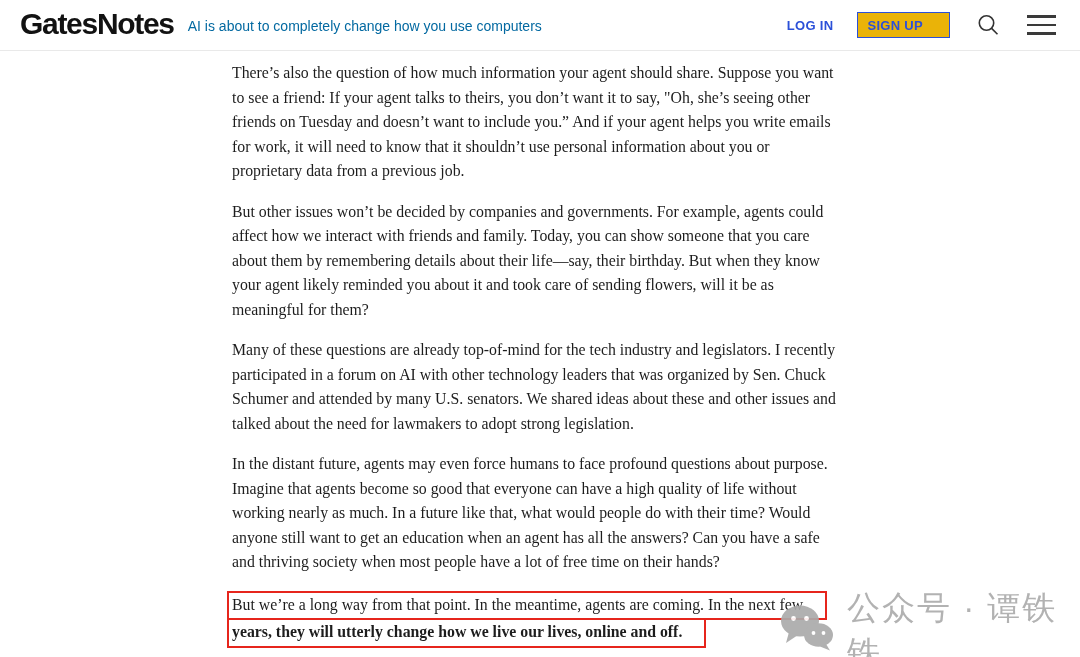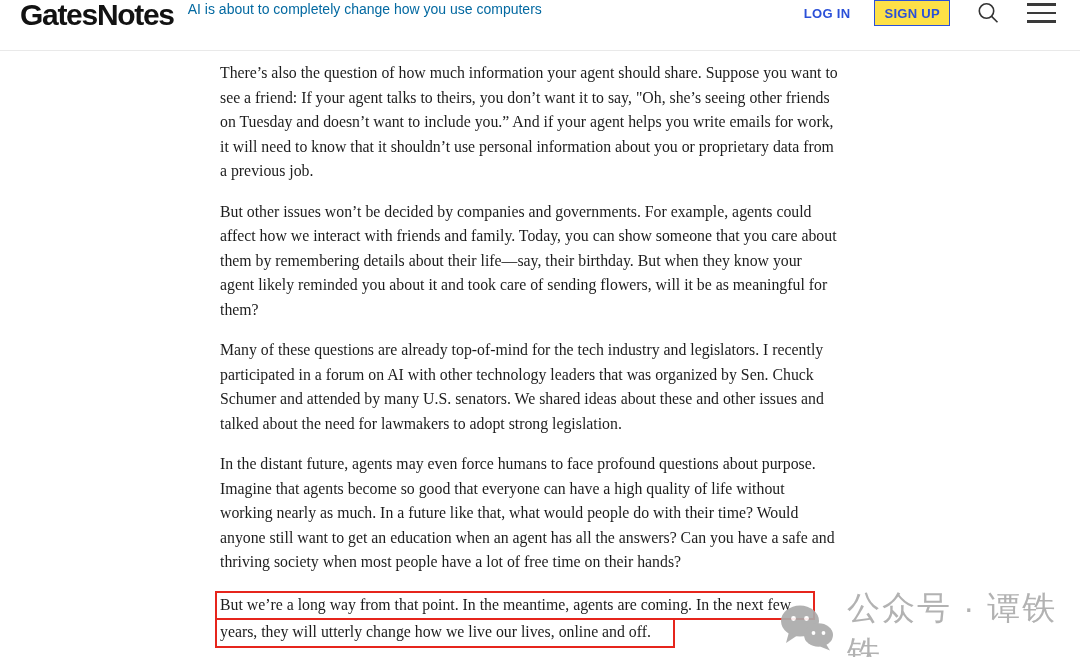--- a/index.html
+++ b/index.html
@@ -9,21 +9,21 @@
     background: #ffffff;
     font-family: "Liberation Sans", sans-serif;
     position: relative;
     overflow: hidden;
   }
 
   
   .site-header {
     height: 51px;
     display: flex;
-    align-items: flex-start;
+    align-items: center;
     padding: 0 24px 0 20px;
     border-bottom: 1px solid #e9e9e9;
     background: #fff;
   }
   .logo {
     font-size: 30px;
     font-weight: 800;
     letter-spacing: -1.3px;
     color: #121212;
     cursor: pointer;
@@ -48,24 +48,24 @@
     letter-spacing: 0.3px;
     cursor: pointer;
     margin-right: 24px;
   }
   .signup-btn {
     color: #2b50d8;
     font-size: 13px;
     font-weight: 700;
     letter-spacing: 0.3px;
     border: 1.5px solid #2b50d8;
-    padding: 5px 9px 4px 9px;
+    padding: 5px 26px 4px 9px;
     cursor: pointer;
     margin-right: 26px;
-    background: #fde047;
+    background: #eab308;
   }
   .search-icon { cursor: pointer; margin-right: 26px; display: flex; align-items: center; }
   .menu-icon {
     cursor: pointer;
     display: flex;
     flex-direction: column;
     gap: 6px;
     padding: 3px 0;
   }
   .menu-icon span {
@@ -79,31 +79,31 @@
   .article {
     position: absolute;
     left: 220px;
     top: 61px;
     width: 618px;
     font-family: "Liberation Serif", "DejaVu Serif", serif;
     font-size: 15.8px;
     line-height: 24.5px;
     color: #1d1d1d;
   }
-  .article p { margin: 0 0 16px 0; }
+  .article p { margin: 0 0 16px 12px; }
   .hl-paragraph { margin: 0; }
   .hl-line {
     display: block;
     width: fit-content;
     white-space: nowrap;
     border: 2px solid #e6251c;
     padding: 0 22px 1px 3px;
     margin-left: -5px;
   }
-  .hl-line + .hl-line { margin-top: -2px; }
+  .hl-line + .hl-line { margin-top: -2px; font-weight: bold; }
 
   
   .watermark {
     position: absolute;
     left: 779px;
     top: 586px;
     display: flex;
     align-items: center;
     gap: 12px;
     color: #acacac;

